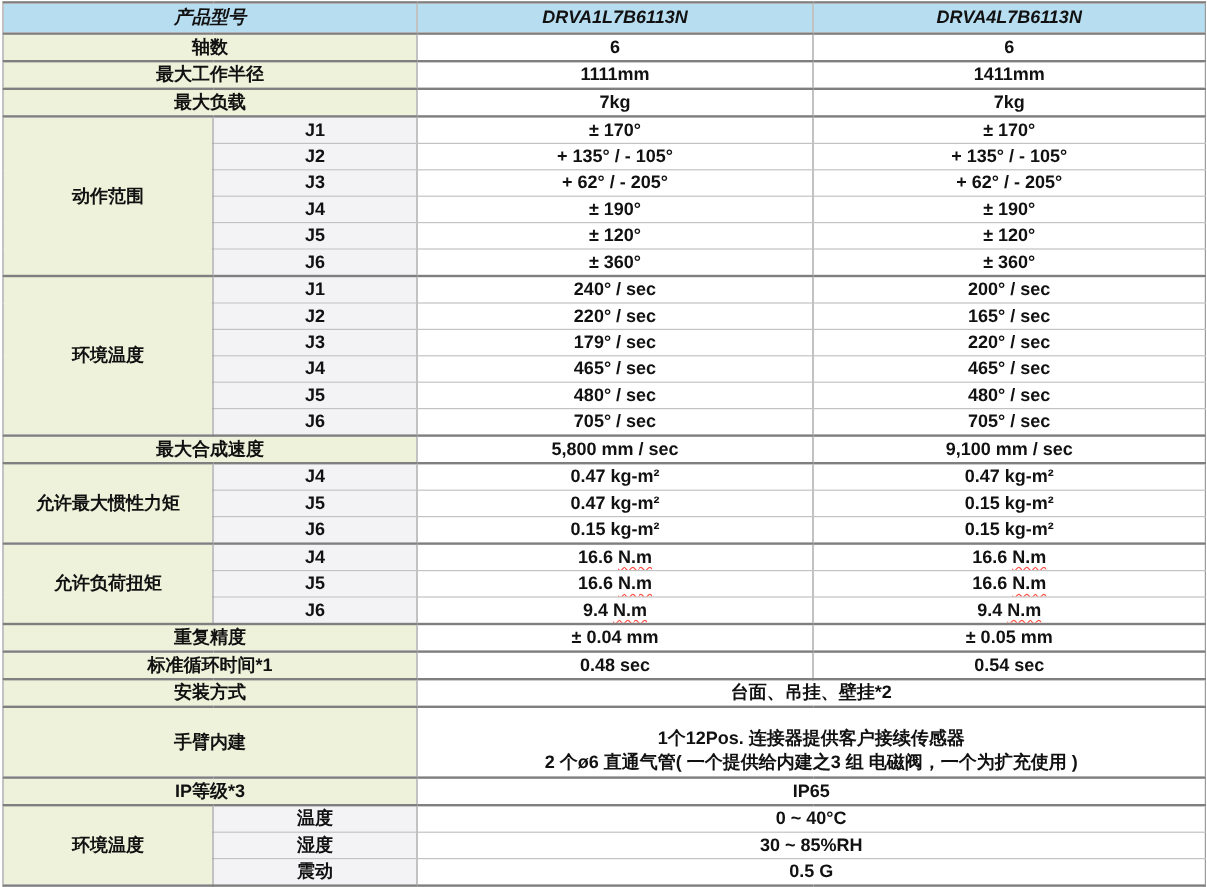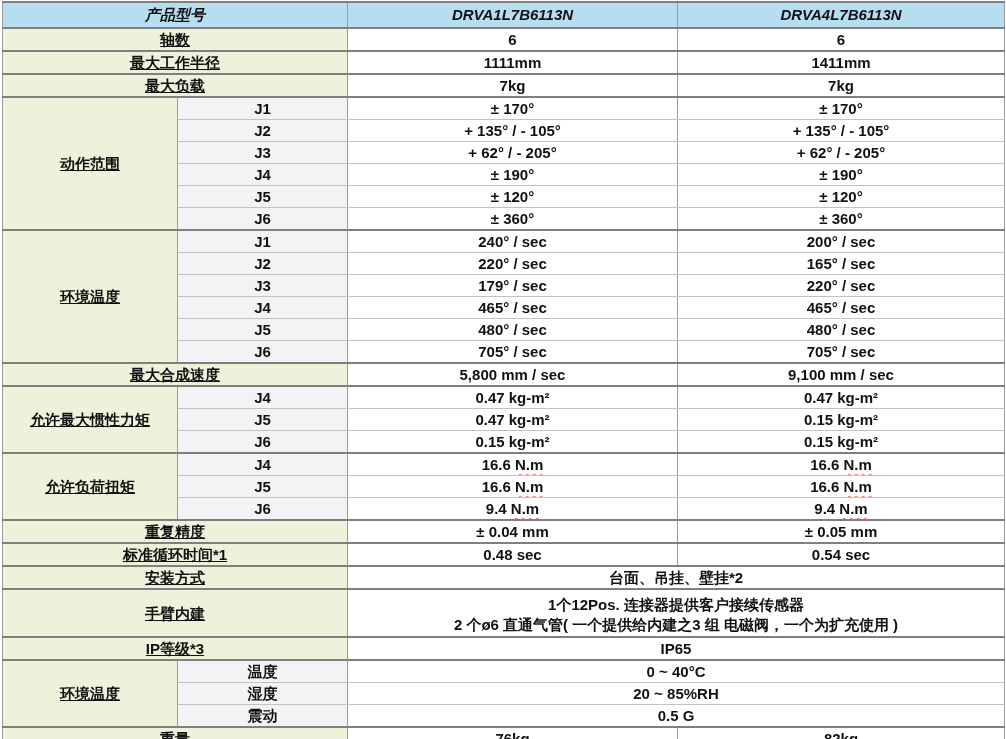--- a/index.html
+++ b/index.html
@@ -35,23 +35,23 @@
     font-size: 15px;
     font-weight: bold;
     color: #111111;
     white-space: nowrap;
     overflow: hidden;
   }
   table.spec tr.sec > td {
     border-top: 2px solid var(--border-strong, #7f7f7f);
   }
   table.spec tr.head-row td { height: 24px; line-height: 24px; font-style: italic; }
-  table.spec tr.tall td.val { height: 42px; line-height: 20px; padding-top: 4px; }
+  table.spec tr.tall td.val { height: 42px; line-height: 20px; padding-top: 15px; }
   td.head { background: var(--header-bg, #b7ddf1); }
-  td.cat  { background: var(--category-bg, #eef2da); text-decoration: underline; }
+  td.cat  { background: var(--category-bg, #eef2da); }
   td.sub  { background: var(--sublabel-bg, #f3f3f6); }
   td.val  { background: #ffffff; }
   .wavy {
     text-decoration: underline;
     text-decoration-style: wavy;
     text-decoration-color: var(--wavy-color, #ff5148);
     text-decoration-thickness: 1px;
     text-underline-offset: 3px;
   }
 </style>
@@ -208,21 +208,21 @@
           <td class="cat" colspan="2">IP等级*3</td>
           <td class="val" colspan="2">IP65</td>
         </tr>
         <tr class="sec">
           <td class="cat" rowspan="3">环境温度</td>
           <td class="sub">温度</td>
           <td class="val" colspan="2">0 ~ 40°C</td>
         </tr>
         <tr>
           <td class="sub">湿度</td>
-          <td class="val" colspan="2">20 ~ 85%RH</td>
+          <td class="val" colspan="2">30 ~ 85%RH</td>
         </tr>
         <tr>
           <td class="sub">震动</td>
           <td class="val" colspan="2">0.5 G</td>
         </tr>
         <tr class="sec">
           <td class="cat" colspan="2">重量</td>
           <td class="val">76kg</td>
           <td class="val">82kg</td>
         </tr>

